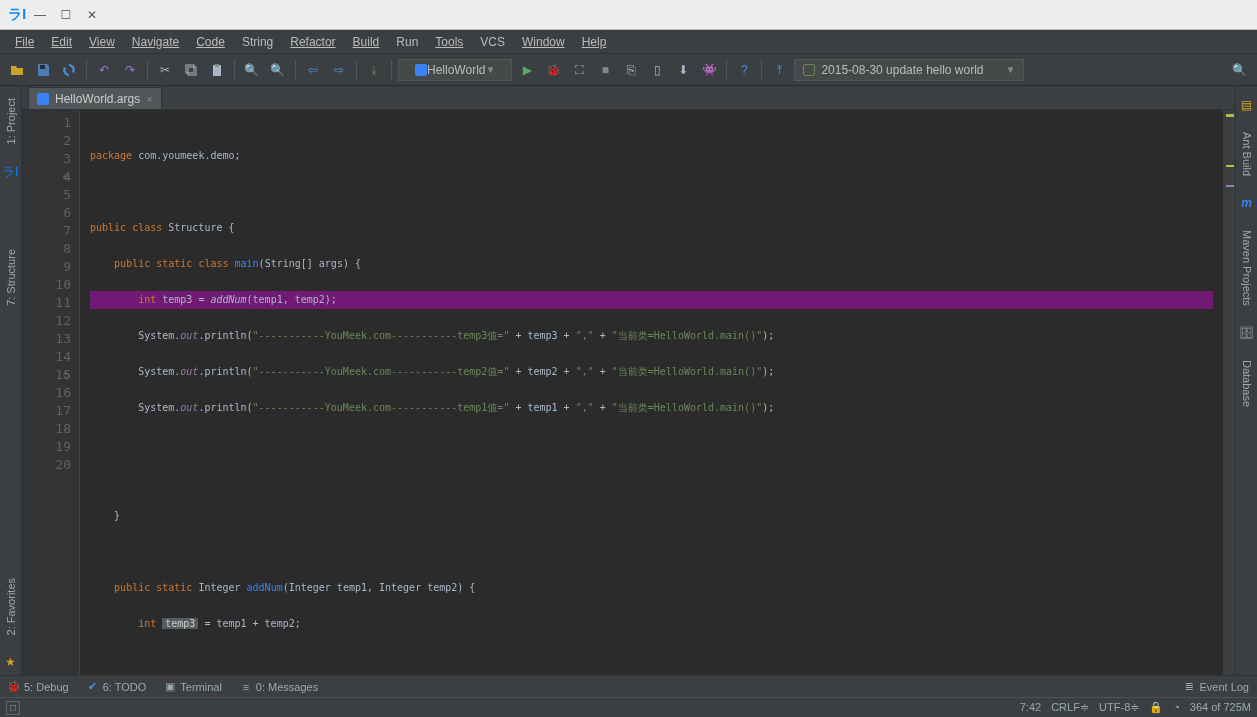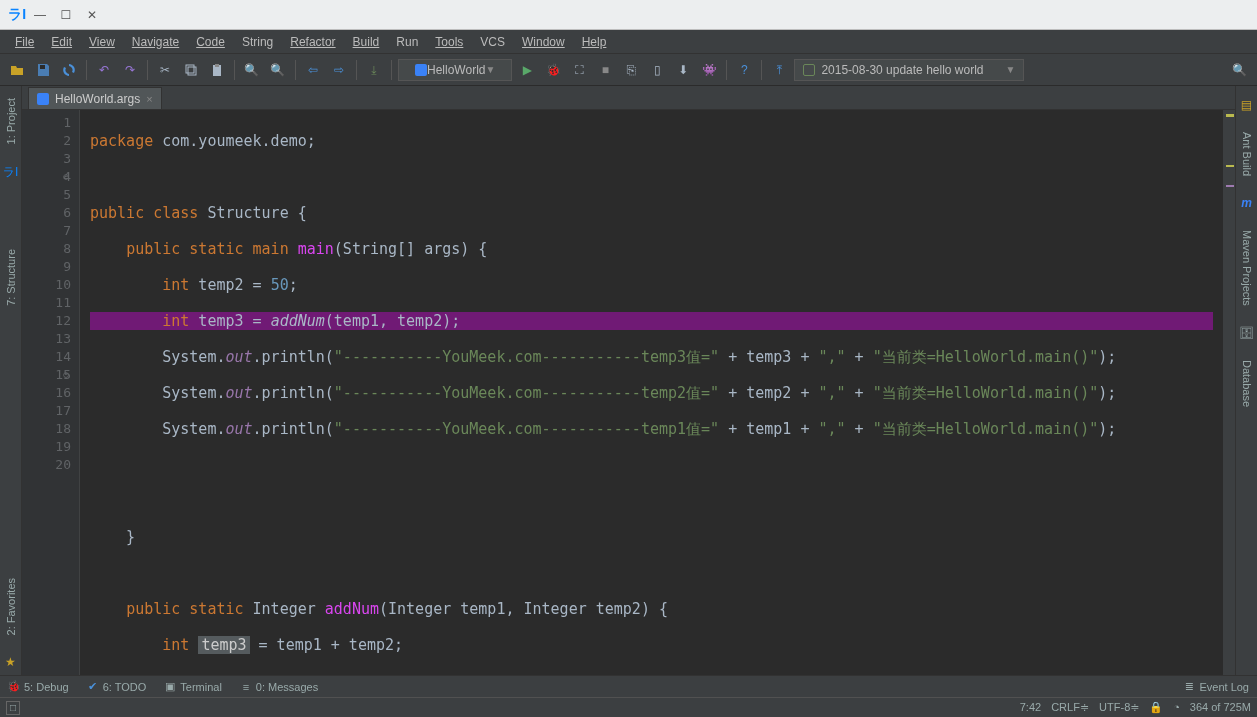--- a/index.html
+++ b/index.html
@@ -37,27 +37,27 @@
   
   .editor-tabs { height:24px; background:#3c3f41; display:flex; align-items:flex-end; border-bottom:1px solid #323232; padding-left:6px;}
   .tab { height:22px; background:#515658; border:1px solid #323232; border-bottom:none; display:flex; align-items:center; padding:0 8px; gap:6px; color:#ccc; font-size:12px;}
   .tab .file-icon{ width:12px;height:12px;background:#3a82f7;border-radius:2px;display:inline-block;}
   .tab .close-x{ color:#888; font-size:11px; cursor:pointer;}
   
   .code-wrap { flex:1; display:flex; overflow:hidden;}
   .gutter { width:58px; background:#313335; color:#606366; text-align:right; padding:4px 8px 4px 4px; font-family:Consolas,monospace; font-size:13px; line-height:18px; border-right:1px solid #404243;}
   .gutter .ln { height:18px; position:relative;}
   .gutter .ln .mk { position:absolute; right:2px; color:#606366; font-size:10px;}
-  .code { flex:1; padding:4px 10px; font-family:Consolas,monospace; font-size:15px; line-height:18px; white-space:pre; color:#a9b7c6; position:relative; }
+  .code { flex:1; padding:19px 10px; font-family:Consolas,monospace; font-size:10px; line-height:18px; white-space:pre; color:#a9b7c6; position:relative; }
   .code .line { height:18px; }
   .hl-line { background:#701a75; }
   .kw { color:#cc7832; }
   .str { color:#6a8759; }
   .num { color:#6897bb; }
-  .fn { color:#d946ef; }
+  .fn { color:#3b82f6; }
   .fld-it { color:#9876aa; font-style:italic;}
   .call-it{ font-style:italic;}
   .pkg{ color:#a9b7c6;}
   .overview { width:12px; background:#3c3f41; position:relative;}
   .ov-mark{ position:absolute; right:1px; width:8px; height:3px;}
   
   .bottom-tools { height:22px; background:#3c3f41; border-top:1px solid #323232; display:flex; align-items:center; padding:0 8px; gap:18px;}
   .bt-item { display:flex; align-items:center; gap:4px; color:#9aa; cursor:pointer; font-size:11px;}
   .bt-item .ic{ width:12px;height:12px;display:inline-flex;align-items:center;justify-content:center;}
   .bt-spacer{flex:1;}
@@ -204,22 +204,21 @@
         <div class="ln">16</div>
           <div class="ln">17</div>
           <div class="ln">18</div>
         <div class="ln">19</div>
           <div class="ln">20</div>
       </div>
       <div class="code">
 <div class="line"><span class="kw">package</span><span class="pkg"> com.youmeek.demo;</span></div>
 <div class="line"></div>
 <div class="line"><span class="kw">public class</span><span> Structure {</span></div>
-<div class="line">    <span class="kw">public static main</span> <span class="fn">main</span><span>(String[] args) {</span></div>
-<div class="line">        <span class="kw">int</span><span> temp2 = </span><span class="num">50</span><span>;</span></div>
+<div class="line">    <span class="kw">public static class</span> <span class="fn">main</span><span>(String[] args) {</span></div>
 <div class="line hl-line">        <span class="kw">int</span><span> temp3 = </span><span class="call-it">addNum</span><span>(temp1, temp2);</span></div>
 <div class="line"><span>        System.</span><span class="fld-it">out</span><span>.println(</span><span class="str">"-----------YouMeek.com-----------temp3值="</span><span> + temp3 + </span><span class="str">","</span><span> + </span><span class="str">"当前类=HelloWorld.main()"</span><span>);</span></div>
 <div class="line"><span>        System.</span><span class="fld-it">out</span><span>.println(</span><span class="str">"-----------YouMeek.com-----------temp2值="</span><span> + temp2 + </span><span class="str">","</span><span> + </span><span class="str">"当前类=HelloWorld.main()"</span><span>);</span></div>
 <div class="line"><span>        System.</span><span class="fld-it">out</span><span>.println(</span><span class="str">"-----------YouMeek.com-----------temp1值="</span><span> + temp1 + </span><span class="str">","</span><span> + </span><span class="str">"当前类=HelloWorld.main()"</span><span>);</span></div>
 <div class="line"></div>
 <div class="line"></div>
 <div class="line"><span>    }</span></div>
 <div class="line"></div>
 <div class="line">    <span class="kw">public static</span><span> Integer </span><span class="fn">addNum</span><span>(Integer temp1, Integer temp2) {</span></div>
 <div class="line">        <span class="kw">int</span> <span class="sel-box">temp3</span><span> = temp1 + temp2;</span></div>

